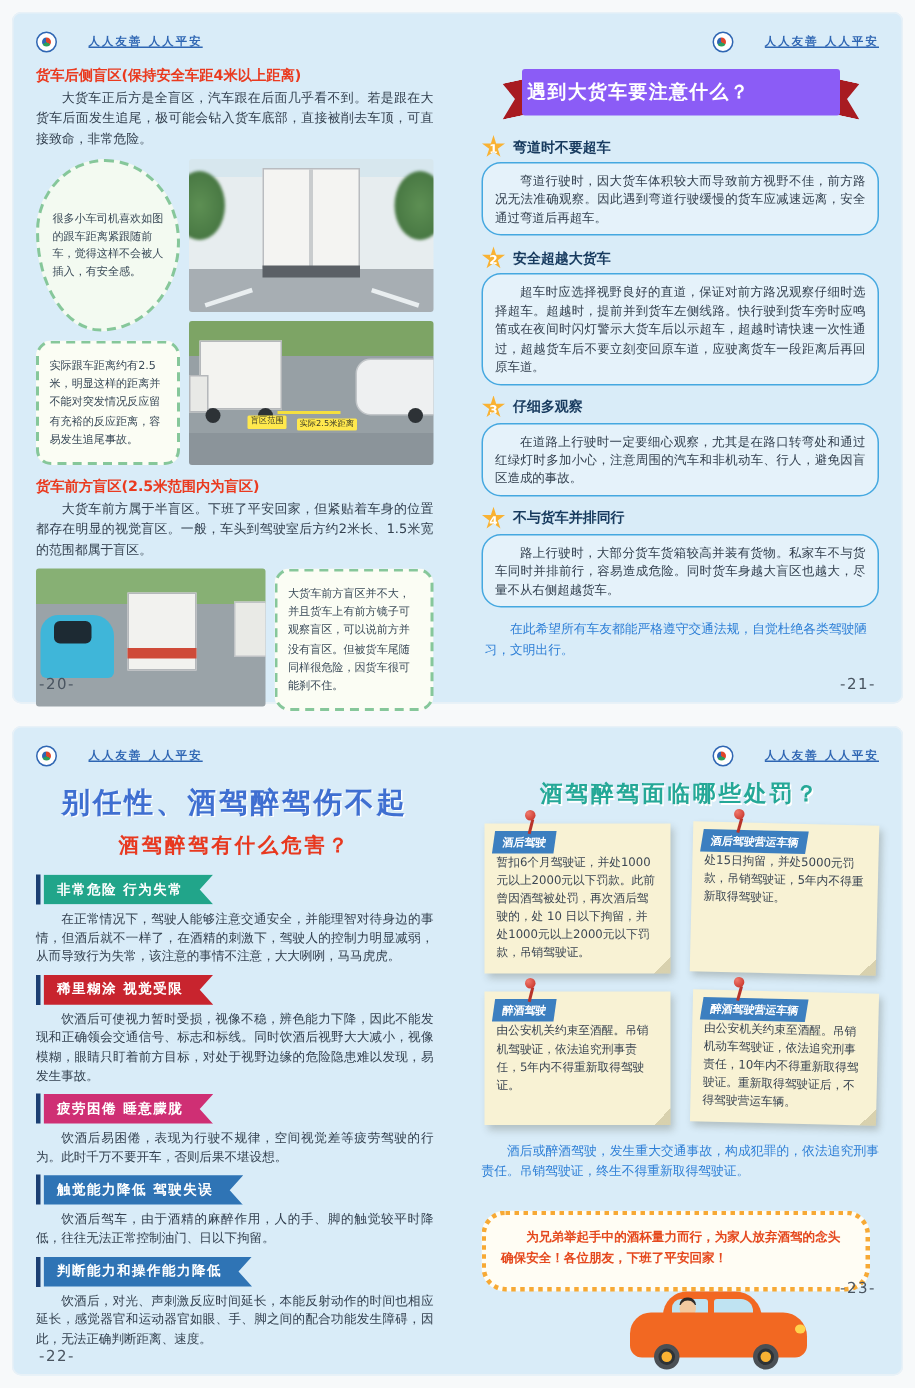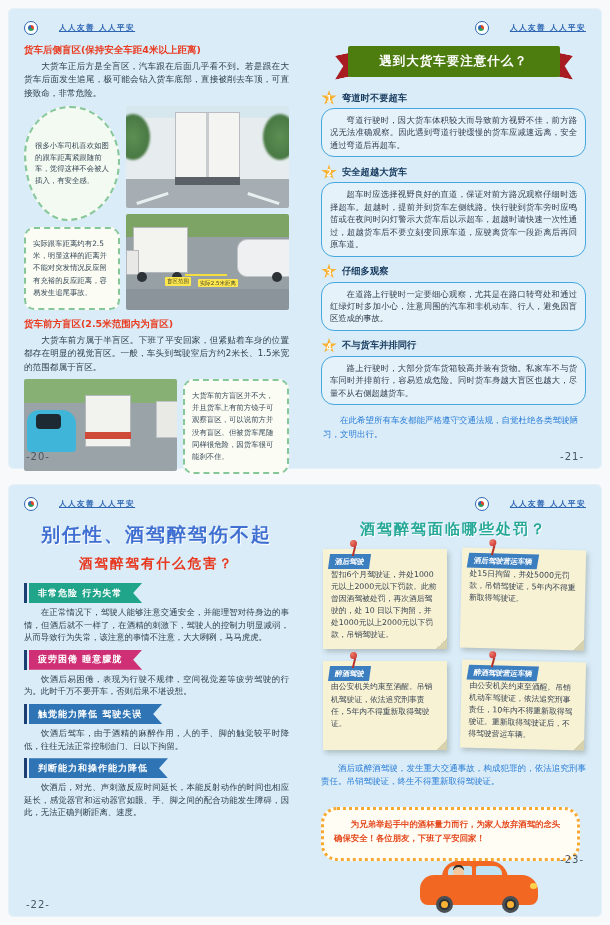--- a/index.html
+++ b/index.html
@@ -56,22 +56,22 @@
 
   .ph-front { height:92px; background:linear-gradient(#87b074 0 26%,#9aa3a8 26%); }
   .ph-front .bluecar { left:2%; top:34%; width:32%; height:46%; background:#3fb6d9; border-radius:12px 14px 4px 4px; }
   .ph-front .bluewin { left:8%; top:38%; width:16%; height:16%; background:#1d2a33; border-radius:4px; }
   .ph-front .truck { left:40%; top:18%; width:30%; height:56%; background:#f2f2ef; border:1px solid #b5b8bb; }
   .ph-front .stripe { left:40%; top:58%; width:30%; height:7%; background:#cf4a38; }
   .ph-front .truck2 { right:-4%; top:24%; width:18%; height:40%; background:#e9eae6; border:1px solid #c0c3c6; }
 
   
   .ribbon-wrap { position:relative; width:80%; margin:10px auto 13px; }
-  .ribbon { position:relative; background:#4d7c0f; color:#fff; font-weight:bold; font-size:12.5px;
-    text-align:center; padding:7px 4px; letter-spacing:1px; border-radius:2px; z-index:1;margin-top:10px; }
+  .ribbon { position:relative; background:#8b5cf6; color:#fff; font-weight:bold; font-size:12.5px;
+    text-align:left; padding:7px 4px; letter-spacing:1px; border-radius:2px; z-index:1;margin-top:10px; }
   .ribbon-wrap::before,.ribbon-wrap::after { content:""; position:absolute; top:7px; width:26px; height:24px; background:#a81b21; z-index:0; }
   .ribbon-wrap::before { left:-13px; transform:skewY(-12deg); clip-path:polygon(0 0,100% 0,100% 100%,0 100%,32% 50%); }
   .ribbon-wrap::after { right:-13px; transform:skewY(12deg); clip-path:polygon(0 0,100% 0,68% 50%,100% 100%,0 100%); }
   .item { margin-bottom:7px; }
   .item-head { display:flex; align-items:center; gap:5px; margin-bottom:2px; }
   .star { width:16px; height:16px; background:#f9b233; flex:0 0 auto; display:flex; align-items:center; justify-content:center;
     clip-path:polygon(50% 0%,61% 35%,98% 35%,68% 57%,79% 91%,50% 70%,21% 91%,32% 57%,2% 35%,39% 35%); }
   .star i { font-style:normal; font-size:8px; font-weight:bold; color:#fff; margin-top:3px; }
   .item-head h3 { font-size:9.3px; color:#173a5e; }
   .item-box { border:1.2px solid #45a8e0; border-radius:13px; background:rgba(255,255,255,.32); padding:5px 8px; }
@@ -268,20 +268,27 @@
       <h2 class="st22">酒驾醉驾有什么危害？</h2>
 
       <div class="sec">
         <div class="sec-head">
           <span class="sec-bar"></span>
           <span class="sec-banner" style="background: rgb(33, 165, 138);">非常危险 行为失常</span>
         </div>
         <p>在正常情况下，驾驶人能够注意交通安全，并能理智对待身边的事情，但酒后就不一样了，在酒精的刺激下，驾驶人的控制力明显减弱，从而导致行为失常，该注意的事情不注意，大大咧咧，马马虎虎。</p>
       </div>
 
+      <div class="sec">
+        <div class="sec-head">
+          <span class="sec-bar"></span>
+          <span class="sec-banner" style="background: rgb(200, 36, 46);">稀里糊涂 视觉受限</span>
+        </div>
+        <p>饮酒后可使视力暂时受损，视像不稳，辨色能力下降，因此不能发现和正确领会交通信号、标志和标线。同时饮酒后视野大大减小，视像模糊，眼睛只盯着前方目标，对处于视野边缘的危险隐患难以发现，易发生事故。</p>
+      </div>
 
       <div class="sec">
         <div class="sec-head">
           <span class="sec-bar"></span>
           <span class="sec-banner" style="background: rgb(207, 47, 116);">疲劳困倦 睡意朦胧</span>
         </div>
         <p>饮酒后易困倦，表现为行驶不规律，空间视觉差等疲劳驾驶的行为。此时千万不要开车，否则后果不堪设想。</p>
       </div>
 
       <div class="sec">

